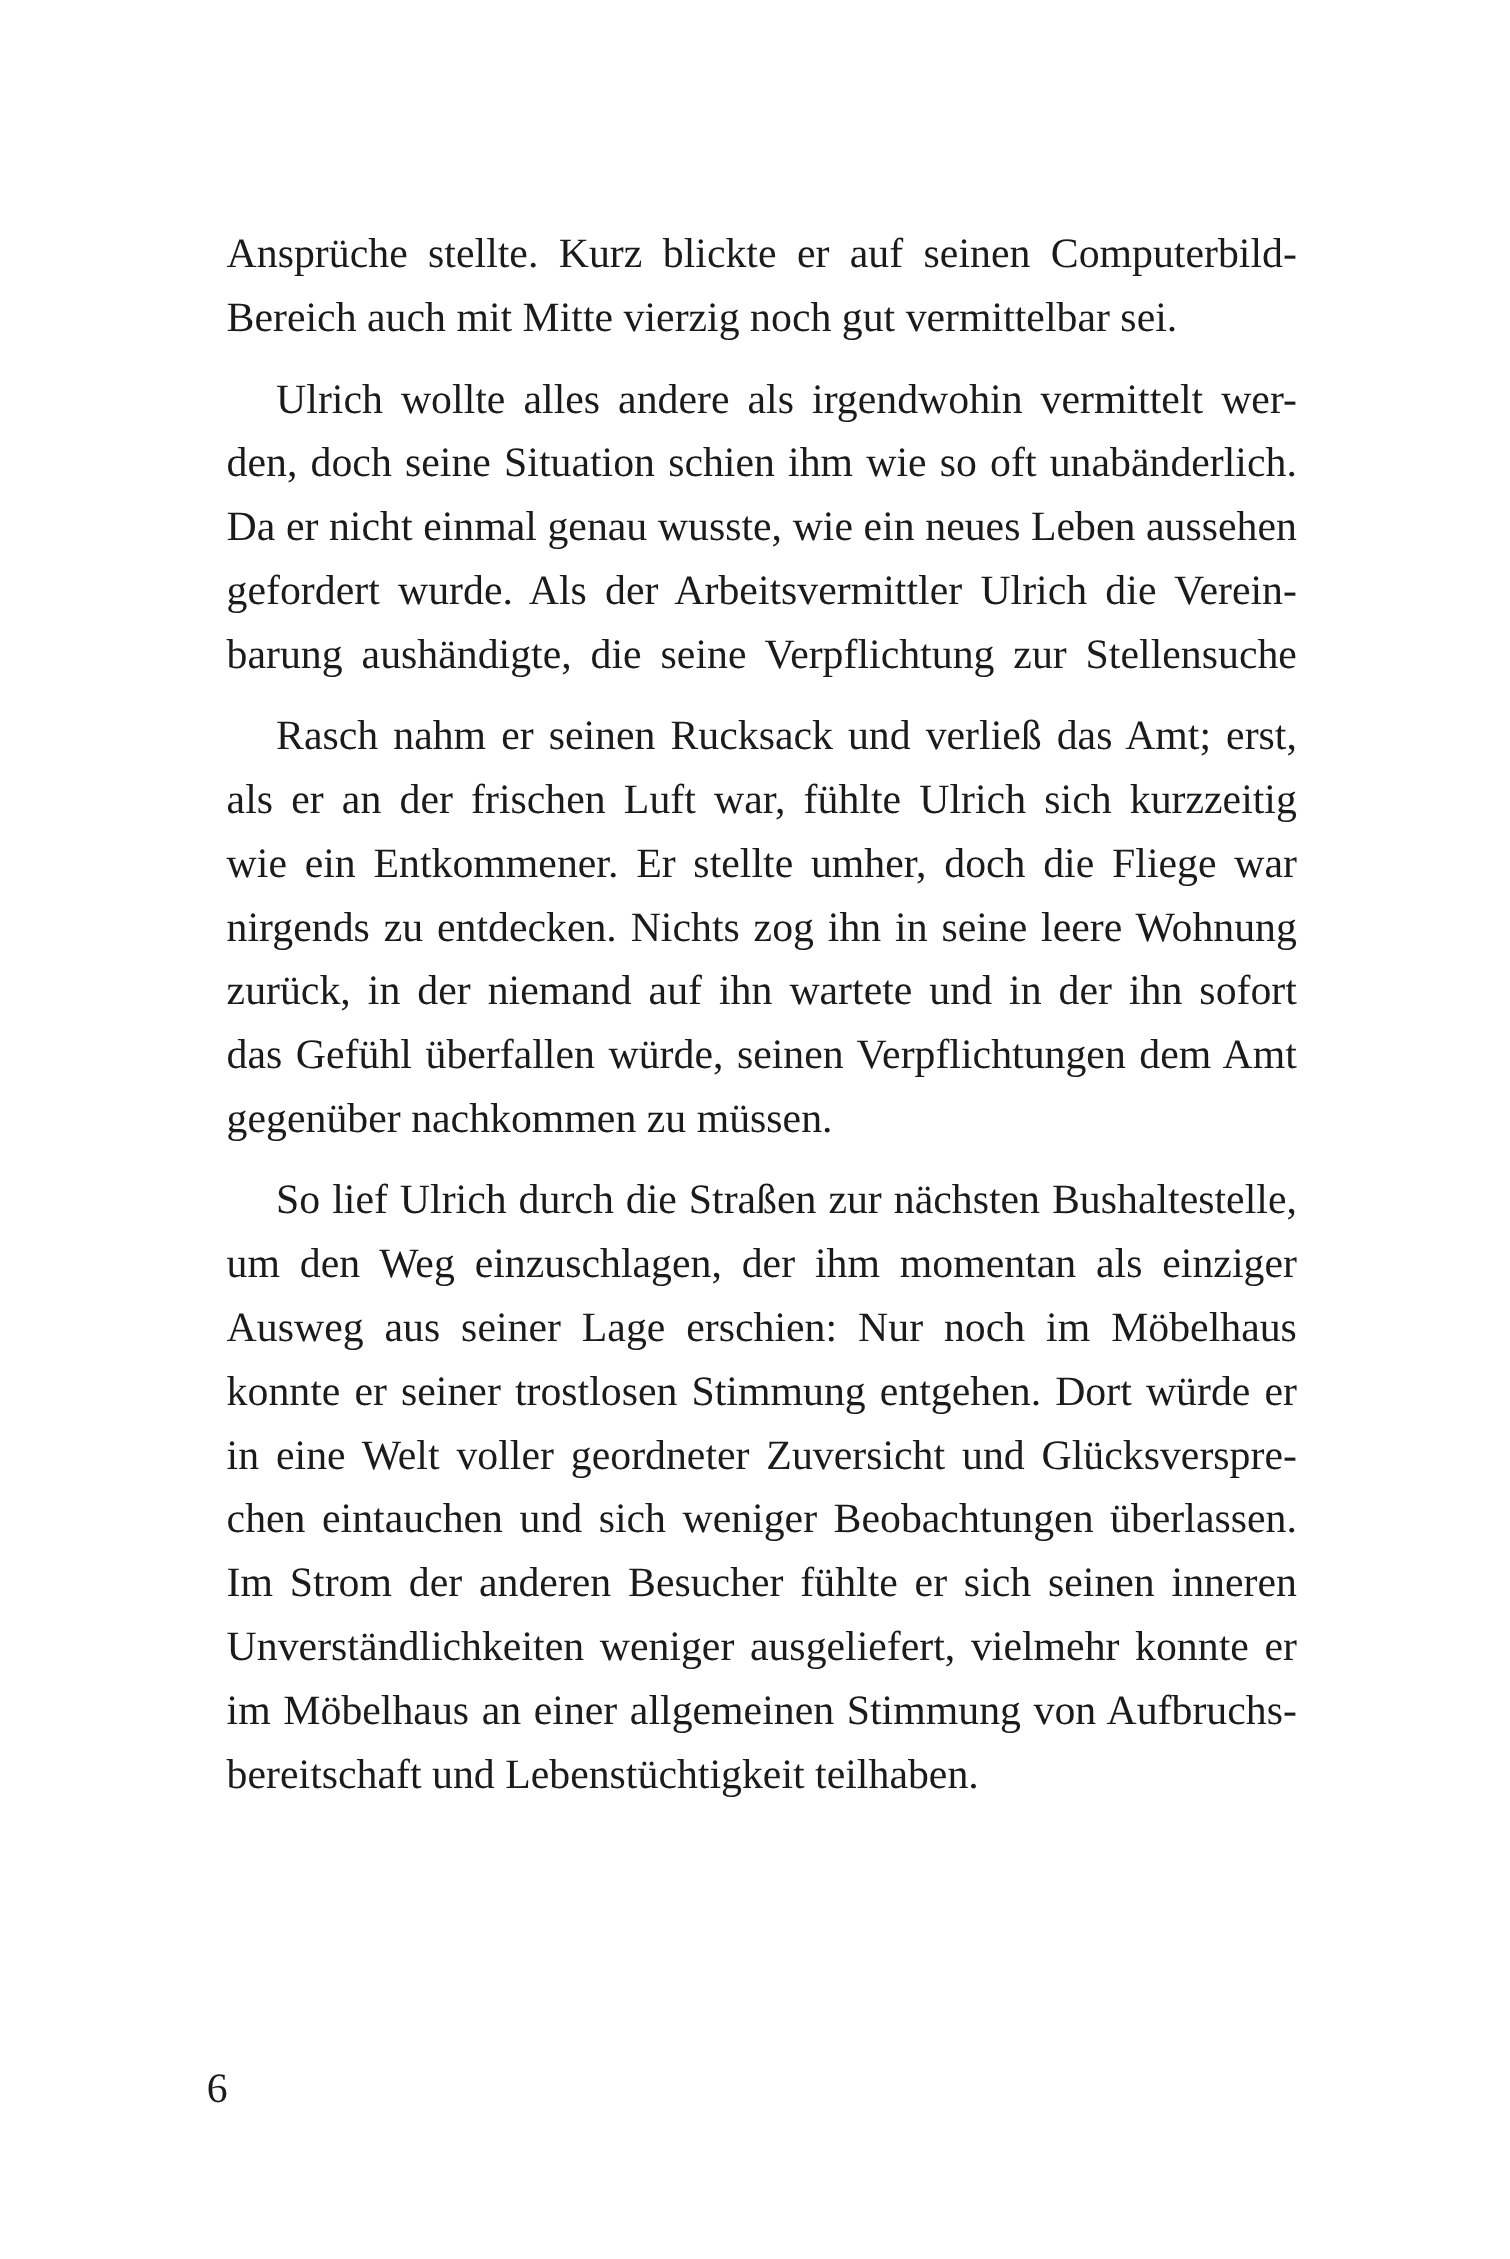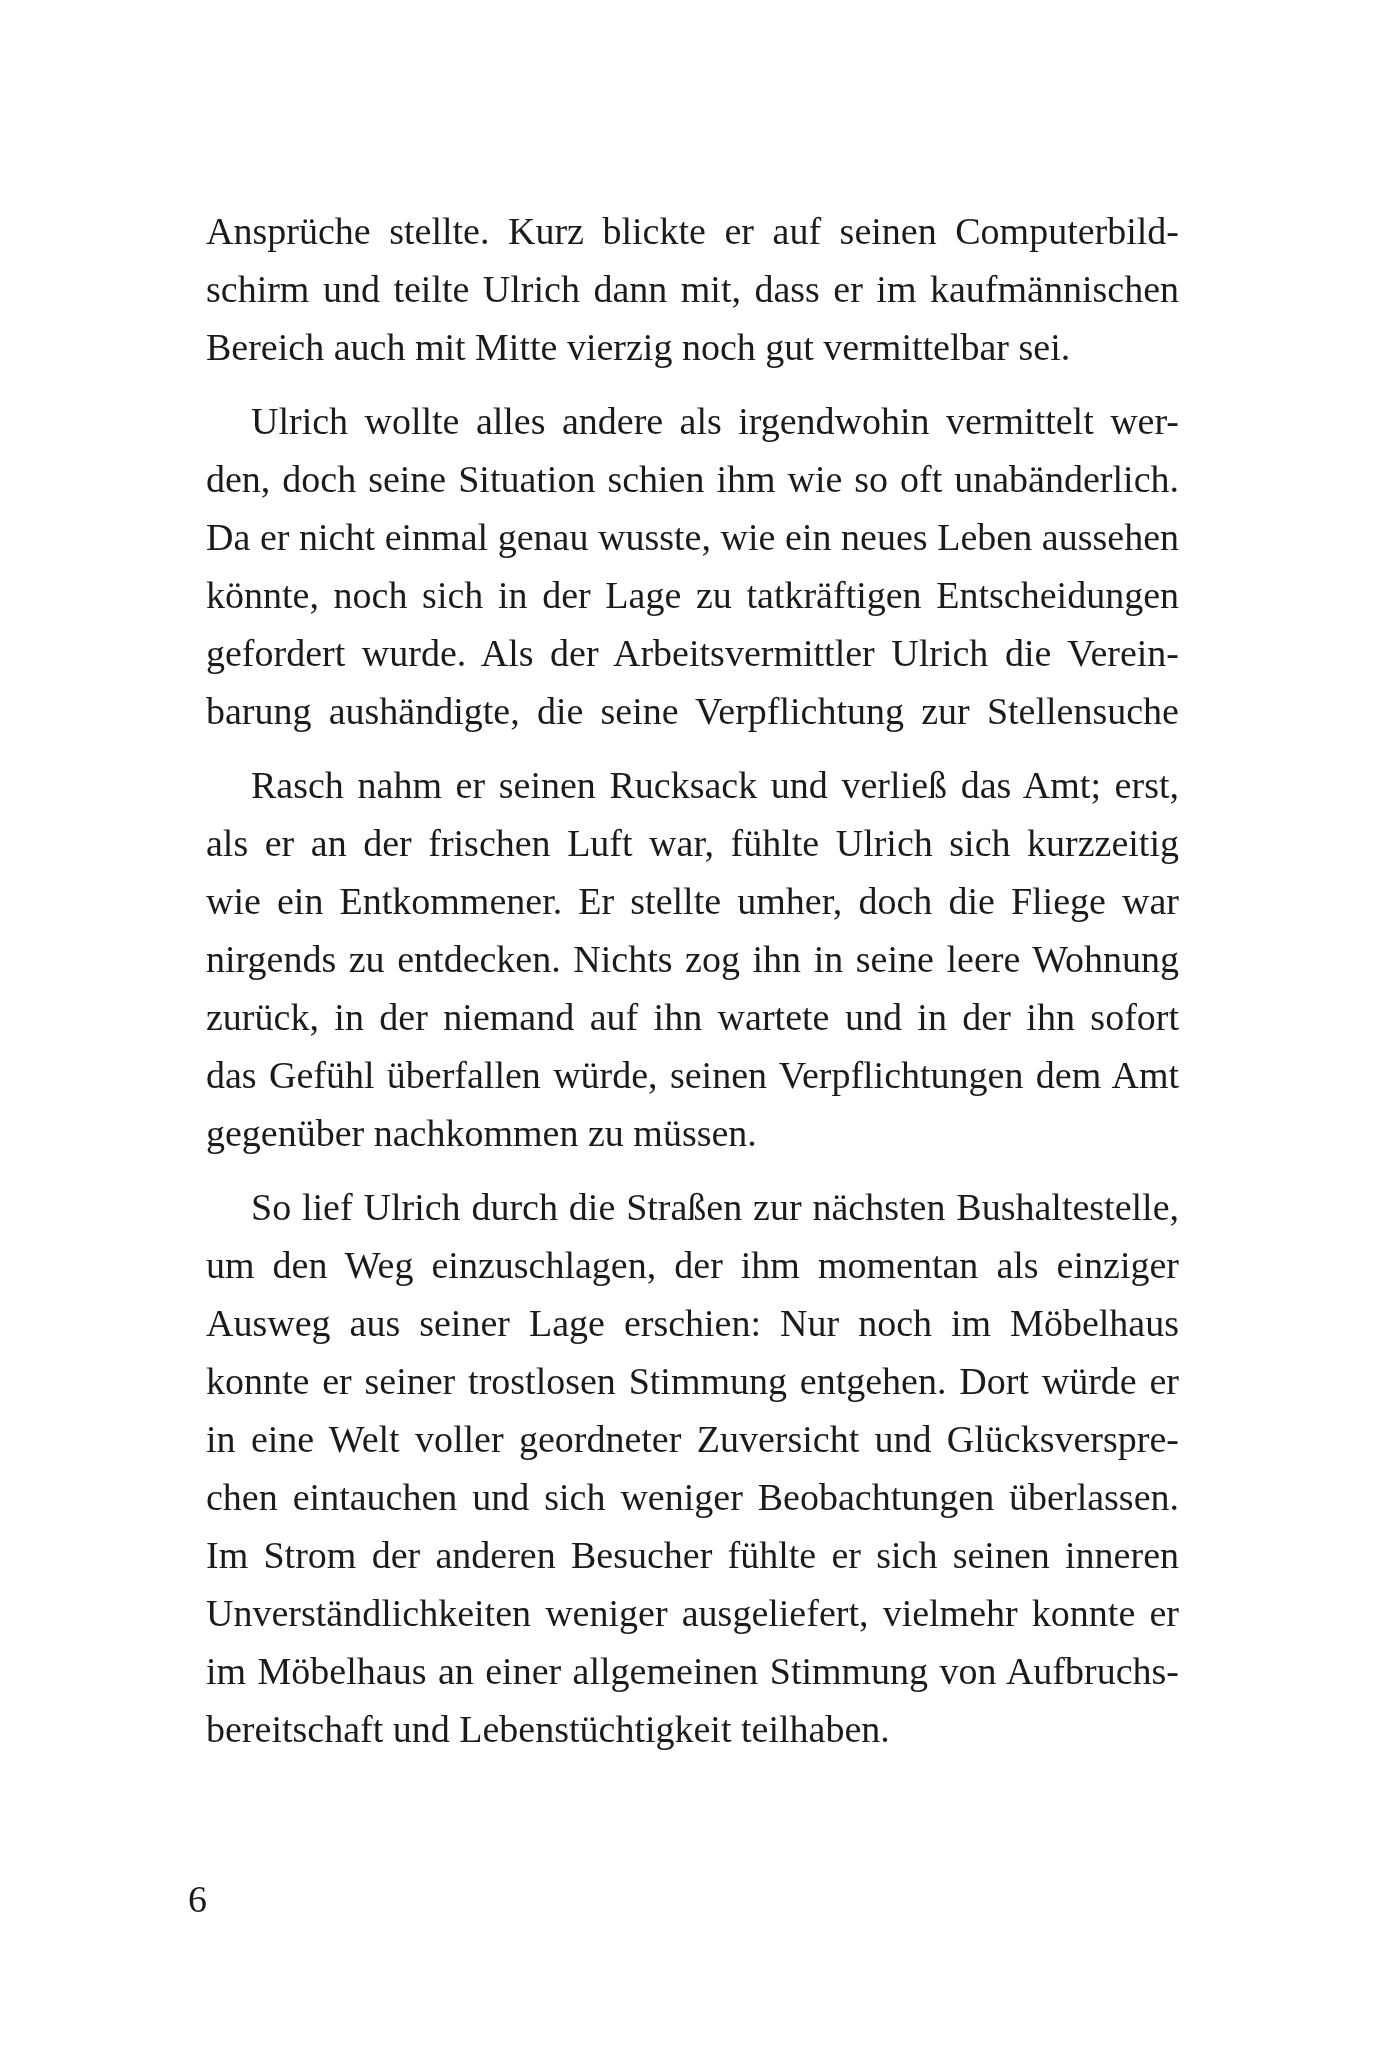--- a/index.html
+++ b/index.html
@@ -58,28 +58,26 @@
     color: var(--ink);
   }
 </style>
 </head>
 <body>
 
 <div class="page">
   <main class="text-block">
       <div class="paragraph">
         <div class="line">Ansprüche stellte. Kurz blickte er auf seinen Computerbild-</div>
-        <div class="line">schirm und teilte Ulrich dann mit, dass er im kaufmännischen</div>
         <div class="line para-end">Bereich auch mit Mitte vierzig noch gut vermittelbar sei.</div>
       </div>
       <div class="paragraph">
         <div class="line indent">Ulrich wollte alles andere als irgendwohin vermittelt wer-</div>
         <div class="line">den, doch seine Situation schien ihm wie so oft unabänderlich.</div>
         <div class="line">Da er nicht einmal genau wusste, wie ein neues Leben aussehen</div>
-        <div class="line">könnte, noch sich in der Lage zu tatkräftigen Entscheidungen</div>
         <div class="line">gefordert wurde. Als der Arbeitsvermittler Ulrich die Verein-</div>
         <div class="line">barung aushändigte, die seine Verpflichtung zur Stellensuche</div>
       </div>
       <div class="paragraph">
         <div class="line indent">Rasch nahm er seinen Rucksack und verließ das Amt; erst,</div>
         <div class="line">als er an der frischen Luft war, fühlte Ulrich sich kurzzeitig</div>
         <div class="line">wie ein Entkommener. Er stellte umher, doch die Fliege war</div>
         <div class="line">nirgends zu entdecken. Nichts zog ihn in seine leere Wohnung</div>
         <div class="line">zurück, in der niemand auf ihn wartete und in der ihn sofort</div>
         <div class="line">das Gefühl überfallen würde, seinen Verpflichtungen dem Amt</div>

